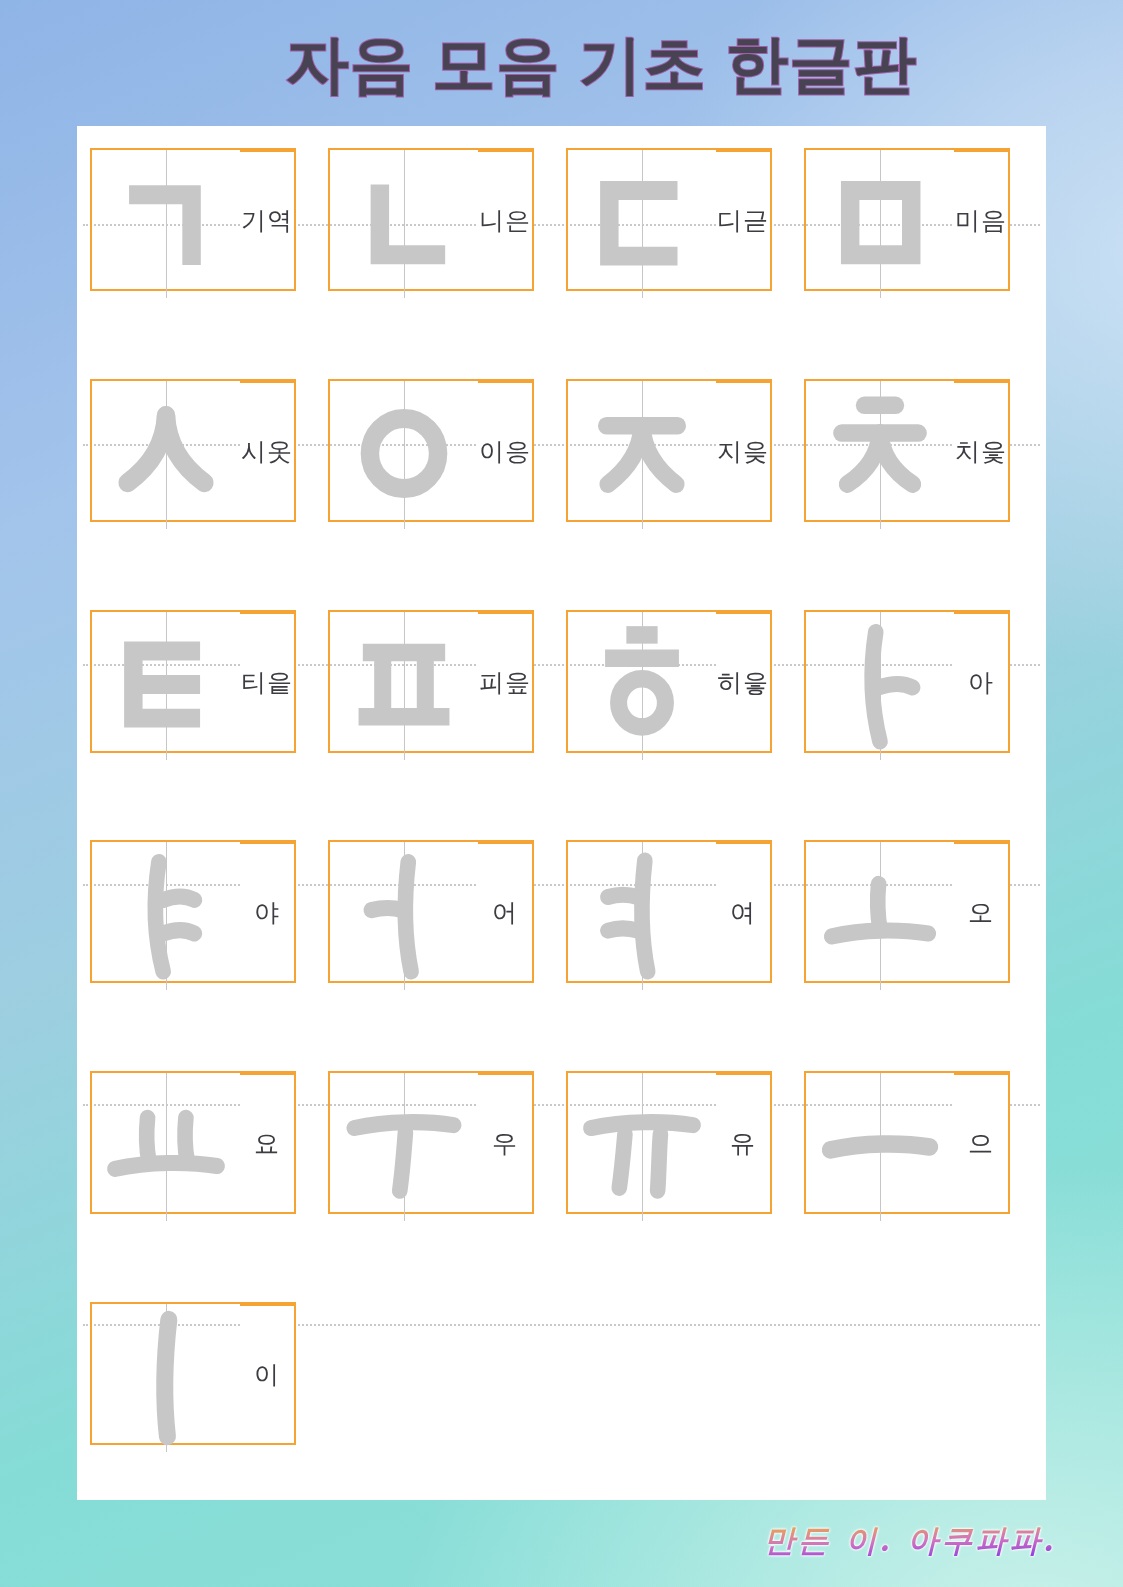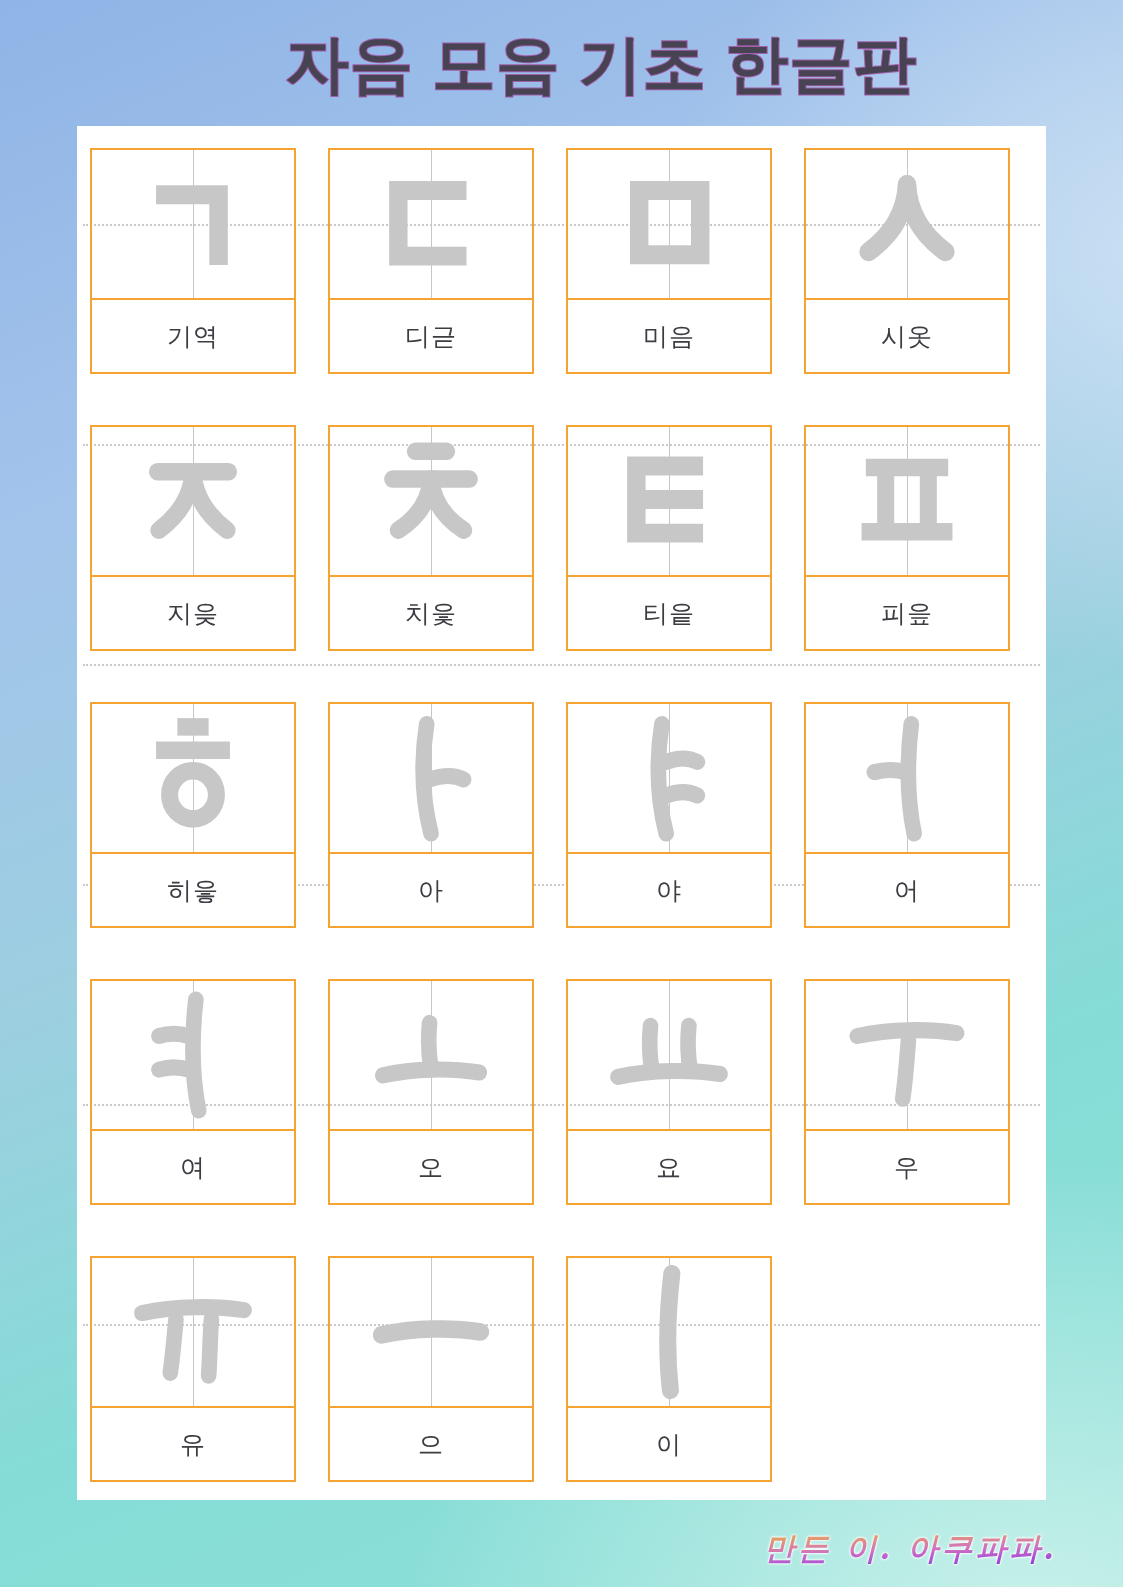--- a/index.html
+++ b/index.html
@@ -24,23 +24,23 @@
   .hguide{
     position:absolute;left:6px;right:6px;height:0;
     border-top:2px dotted #c9c9c9;
   }
   .grid{
     position:absolute;left:0;top:0;right:0;bottom:0;
     display:grid;grid-template-columns:repeat(4,206px);
     column-gap:32px;row-gap:33px;padding:22px 0 0 13px;
   }
   .card{
-    width:206px;height:226px;box-sizing:border-box;
+    width:206px;height:143px;box-sizing:border-box;
     border:2px solid #f5a434;background:transparent;
-    display:flex;flex-direction:column;
+    display:flex;flex-direction:row;
   }
   .letter-area{
     position:relative;height:148px;flex:0 0 148px;
     display:flex;align-items:center;justify-content:center;
   }
   .vline{
     position:absolute;left:50%;top:0;bottom:0;width:1px;background:#c6c6c6;
   }
   .letter-area svg{position:relative;display:block;}
   .name-area{
@@ -48,21 +48,20 @@
     display:flex;align-items:center;justify-content:center;
     font-size:25px;color:#3c3c42;letter-spacing:1px;
   }
   .credit{
     position:absolute;right:66px;top:1520px;
     font-family:"DejaVu Serif","Liberation Serif",serif;
     font-style:italic;font-weight:bold;font-size:31px;letter-spacing:3px;
     background:linear-gradient(178deg,#eca74e 12%,#cf72c2 52%,#8f3ede 88%);
     -webkit-background-clip:text;background-clip:text;color:transparent;
     filter:drop-shadow(0 0 1px #ffffff) drop-shadow(0 0 1px #ffffff);
-    margin-top:8px;
   }
 </style>
 </head>
 <body>
 
 <div class="page-title">자음 모음 기초 한글판</div>
 
 <div class="sheet">
   <div id="guides">
       <div class="hguide" style="top: 98px;"></div>
@@ -79,20 +78,29 @@
           <svg viewBox="0 0 100 100" width="142" height="146" preserveAspectRatio="none">
             <path d="M24 30 H68 V78" fill="none" stroke="#C7C7C7" stroke-width="13" stroke-linecap="butt" stroke-linejoin="miter"></path>
           </svg>
         </div>
         <div class="name-area">기역</div>
       </div>
       <div class="card">
         <div class="letter-area">
           <div class="vline"></div>
           <svg viewBox="0 0 100 100" width="142" height="146" preserveAspectRatio="none">
+            <path d="M33 23 V71 H79" fill="none" stroke="#C7C7C7" stroke-width="13" stroke-linecap="butt" stroke-linejoin="miter"></path>
+          </svg>
+        </div>
+        <div class="name-area">니은</div>
+      </div>
+      <div class="card">
+        <div class="letter-area">
+          <div class="vline"></div>
+          <svg viewBox="0 0 100 100" width="142" height="146" preserveAspectRatio="none">
             <path d="M75 27 H27 V72 H75" fill="none" stroke="#C7C7C7" stroke-width="13" stroke-linecap="butt" stroke-linejoin="miter"></path>
           </svg>
         </div>
         <div class="name-area">디귿</div>
       </div>
       <div class="card">
         <div class="letter-area">
           <div class="vline"></div>
           <svg viewBox="0 0 100 100" width="142" height="146" preserveAspectRatio="none">
             <path d="M29 27 H72 V71 H29 Z" fill="none" stroke="#C7C7C7" stroke-width="13" stroke-linecap="butt" stroke-linejoin="miter"></path>
@@ -102,20 +110,29 @@
       </div>
       <div class="card">
         <div class="letter-area">
           <div class="vline"></div>
           <svg viewBox="0 0 100 100" width="142" height="146" preserveAspectRatio="none">
             <path d="M50 23 C49 42 40 57 23 69" fill="none" stroke="#C7C7C7" stroke-width="13" stroke-linecap="round" stroke-linejoin="miter"></path>
             <path d="M50 23 C51 42 60 57 77 69" fill="none" stroke="#C7C7C7" stroke-width="13" stroke-linecap="round" stroke-linejoin="miter"></path>
           </svg>
         </div>
         <div class="name-area">시옷</div>
+      </div>
+      <div class="card">
+        <div class="letter-area">
+          <div class="vline"></div>
+          <svg viewBox="0 0 100 100" width="142" height="146" preserveAspectRatio="none">
+            <path d="M50 25 A24 24 0 1 0 50 73 A24 24 0 1 0 50 25" fill="none" stroke="#C7C7C7" stroke-width="13" stroke-linecap="butt" stroke-linejoin="miter"></path>
+          </svg>
+        </div>
+        <div class="name-area">이응</div>
       </div>
       <div class="card">
         <div class="letter-area">
           <div class="vline"></div>
           <svg viewBox="0 0 100 100" width="142" height="146" preserveAspectRatio="none">
             <path d="M25 30 H75" fill="none" stroke="#C7C7C7" stroke-width="12" stroke-linecap="round" stroke-linejoin="miter"></path>
             <path d="M50 30 C49 46 41 59 26 70" fill="none" stroke="#C7C7C7" stroke-width="12" stroke-linecap="round" stroke-linejoin="miter"></path>
             <path d="M50 30 C51 46 59 59 74 70" fill="none" stroke="#C7C7C7" stroke-width="12" stroke-linecap="round" stroke-linejoin="miter"></path>
           </svg>
         </div>

